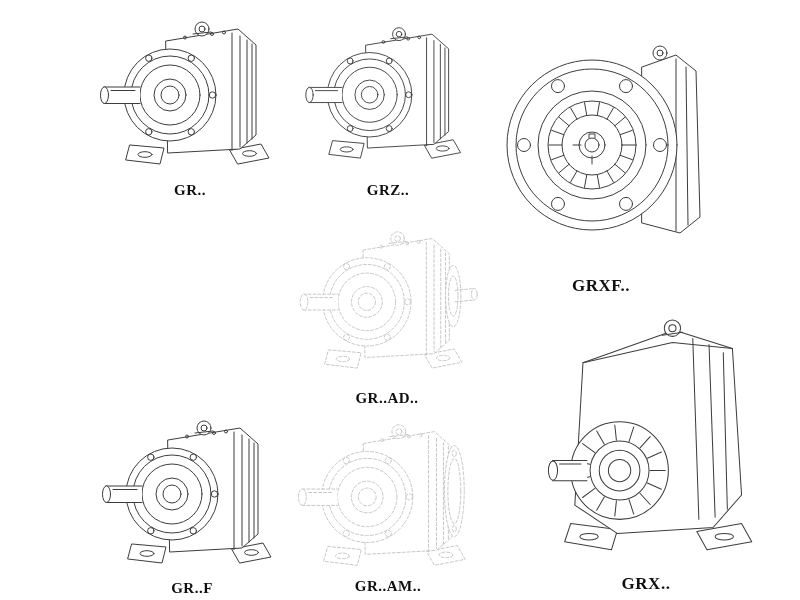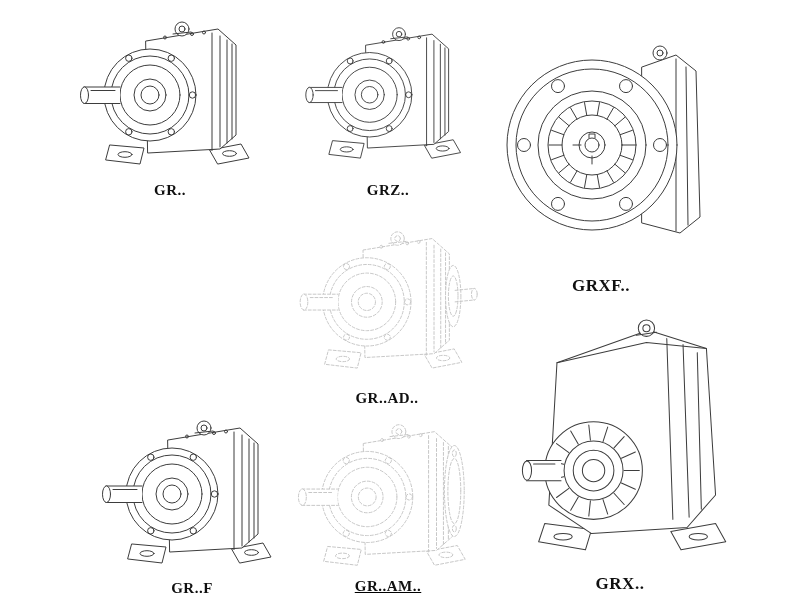--- a/index.html
+++ b/index.html
@@ -13,28 +13,28 @@
   figure.fig svg{flex:1 1 auto;width:100%;min-height:0;}
   .lbl{
     font-weight:bold;font-size:15px;color:#101010;
     letter-spacing:.5px;white-space:nowrap;line-height:20px;
   }
   .lbl.big{font-size:17px;}
   svg.ink{stroke:#3d3d3d;fill:none;stroke-width:1;stroke-linecap:round;stroke-linejoin:round;}
   svg.ink.ghost{stroke:#c6c6c6;stroke-dasharray:3 2;}
   .defs-holder{position:absolute;width:0;height:0;overflow:hidden;}
 
-  .fig-gr  {left:72px; top:4px;  width:196px;height:196px;}
+  .fig-gr  {left:92px; top:4px;  width:196px;height:196px;}
   .fig-grz {left:298px;top:4px;  width:180px;height:196px;justify-content:space-between;}
   .fig-grxf{left:492px;top:2px;  width:218px;height:294px;font-family:Liberation Serif, serif;}
   .fig-grf {left:96px; top:206px;width:196px;height:200px;}
   .fig-grad{left:292px;top:210px;width:190px;height:198px;}
   .fig-grff{left:94px; top:404px;width:196px;height:194px;}
-  .fig-gram{left:290px;top:412px;width:196px;height:184px;text-decoration:underline;}
-  .fig-grx {left:498px;top:298px;width:244px;height:296px;}
+  .fig-gram{left:290px;top:412px;width:196px;height:184px;}
+  .fig-grx {left:524px;top:298px;width:244px;height:296px;}
 </style>
 </head>
 <body>
 
 <svg class="defs-holder" aria-hidden="true">
   <defs>
     <g id="gb-feet">
       <path d="M40,142 L74,145 L70,161 L36,157 Z" fill="#fff"></path>
       <ellipse cx="55" cy="151.5" rx="7" ry="2.8"></ellipse>
       <path d="M140,147 L171,141 L179,155 L148,161 Z" fill="#fff"></path>

